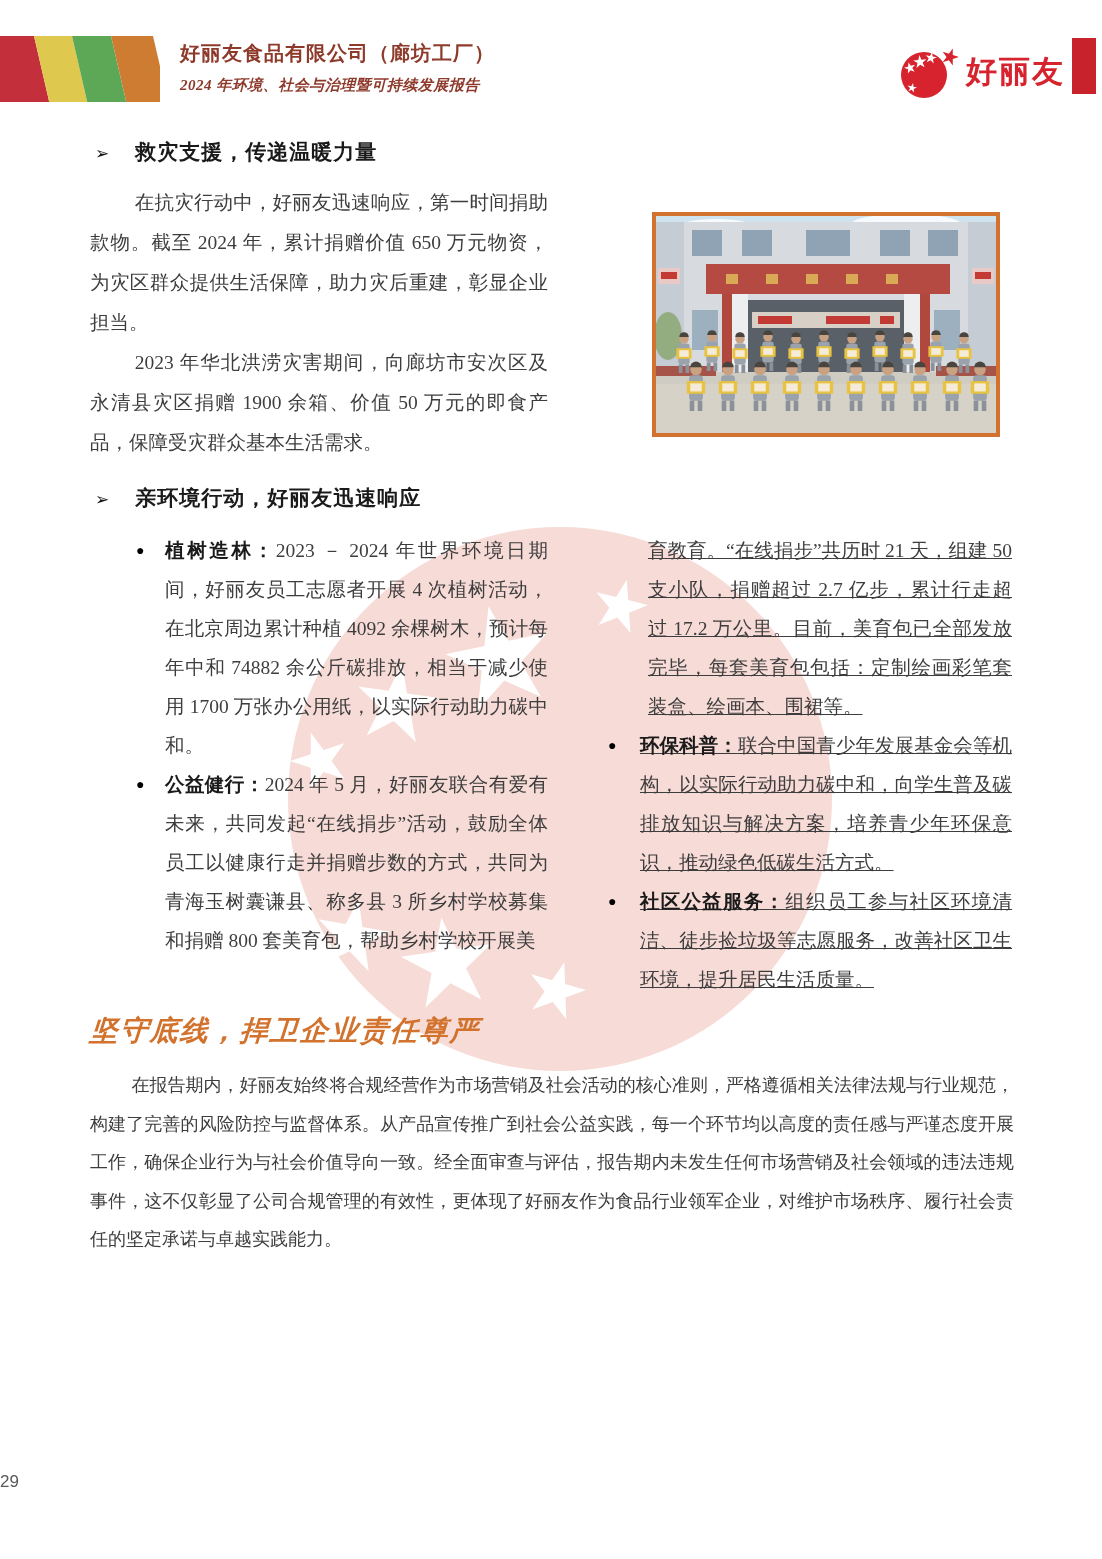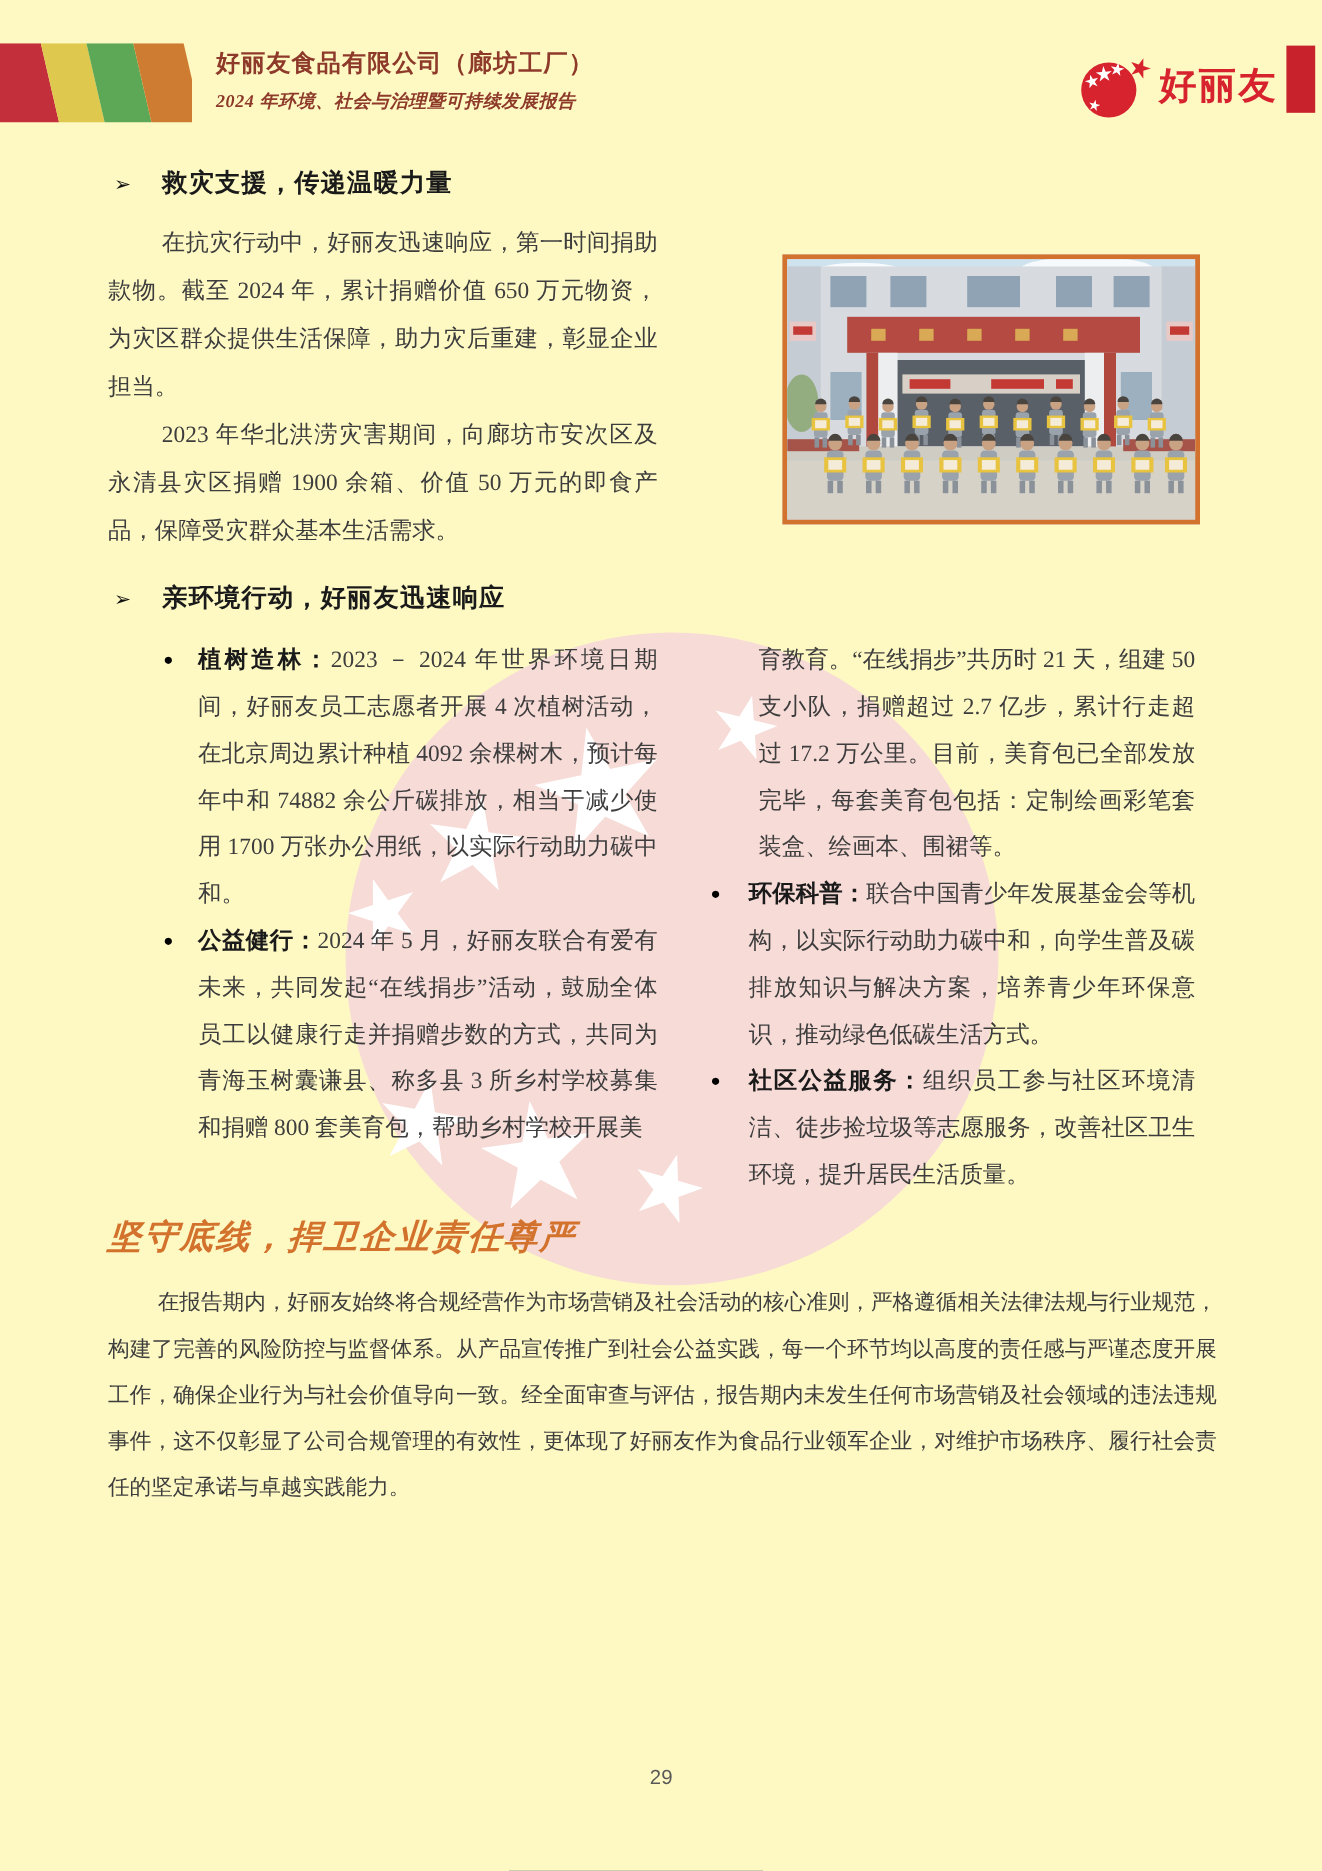--- a/index.html
+++ b/index.html
@@ -1,20 +1,20 @@
 <!DOCTYPE html>
 <html><head>
 <meta charset="utf-8">
 <style>
   * { margin:0; padding:0; box-sizing:border-box; }
   html,body { background:#888; }
   body { font-family:"Liberation Serif","DejaVu Serif",serif; }
   .page {
     position:relative; width:1102px; height:1559px; margin:0 auto;
-    background:#fef9c3; overflow:hidden; color:#3d3d3d;
+    background:#ffffff; overflow:hidden; color:#3d3d3d;
   }
 
   
   .stripes-clip { position:absolute; left:0; top:36px; width:160px; height:66px; overflow:hidden; }
   .stripes { position:absolute; left:-22px; top:0; height:66px; display:flex; transform:skewX(13deg); transform-origin:top left; }
   .stripe { height:66px; }
   .header-text { position:absolute; left:180px; top:38px; line-height:1.5; }
   .header-company { font-size:20px; font-weight:bold; color:#8e3a2b; letter-spacing:1px; }
   .header-report  { font-size:15px; font-weight:bold; color:#8e3a2b; margin-top:6px; letter-spacing:0.5px;font-style:italic; }
   .header-logo { position:absolute; left:898px; top:44px; display:flex; align-items:center; }
@@ -35,39 +35,39 @@
 
   .photo-frame {
     position:absolute; left:652px; top:212px; width:348px; height:225px;
     border:4px solid #d2722e; background:#cfe0ea;
   }
   .photo-frame svg { display:block; }
 
   .bullets { position:absolute; left:90px; top:531px; width:922px; display:flex; }
   .bullet-col { font-size:19.5px; line-height:39px; text-align:justify; color:#3d3d3d; }
   .col-left  { width:458px; padding-left:0; }
-  .col-right { width:410px; margin-left:38px; }
+  .col-right { width:410px; margin-left:54px;text-decoration:underline; }
   .bullet-item { position:relative; }
   .col-left  .bullet-item { padding-left:75px; }
   .col-left  .bullet-item .dot { position:absolute; left:46px; top:0; }
   .col-right .bullet-item { padding-left:38px; }
   .col-right .bullet-item .dot { position:absolute; left:6px; top:0; }
   .dot { font-size:14px; color:#000; }
   .bullet-label { font-weight:bold; color:#1a1a1a; }
   .continuation { padding-left:46px; }
 
   .sec3-head {
     position:absolute; left:90px; top:1012px;
     font-size:28px; font-weight:bold; font-style:italic;
     color:#d2722c; letter-spacing:2px; transform:skewX(-4deg);
   }
   .sec3-body { position:absolute; left:90px; top:1066px; width:924px;
     font-size:18px; line-height:38.5px; text-align:justify; text-indent:2.3em; color:#3d3d3d; }
 
-  .page-num { position:absolute; left:0; top:1472px; width:100%; text-align:center;
+  .page-num { position:absolute; left:0; top:1472px; width:100%; 
     font-size:17px; color:#595959; font-family:"Liberation Sans",sans-serif; }
 </style>
 </head>
 <body>
 
 <div class="page">
 
   <svg class="watermark" width="548" height="548" viewBox="0 0 548 548">
     <defs>
       <polygon id="wstar" points="0,-1 0.224,-0.309 0.951,-0.309 0.363,0.118 0.588,0.809 0,0.382 -0.588,0.809 -0.363,0.118 -0.951,-0.309 -0.224,-0.309"></polygon>

